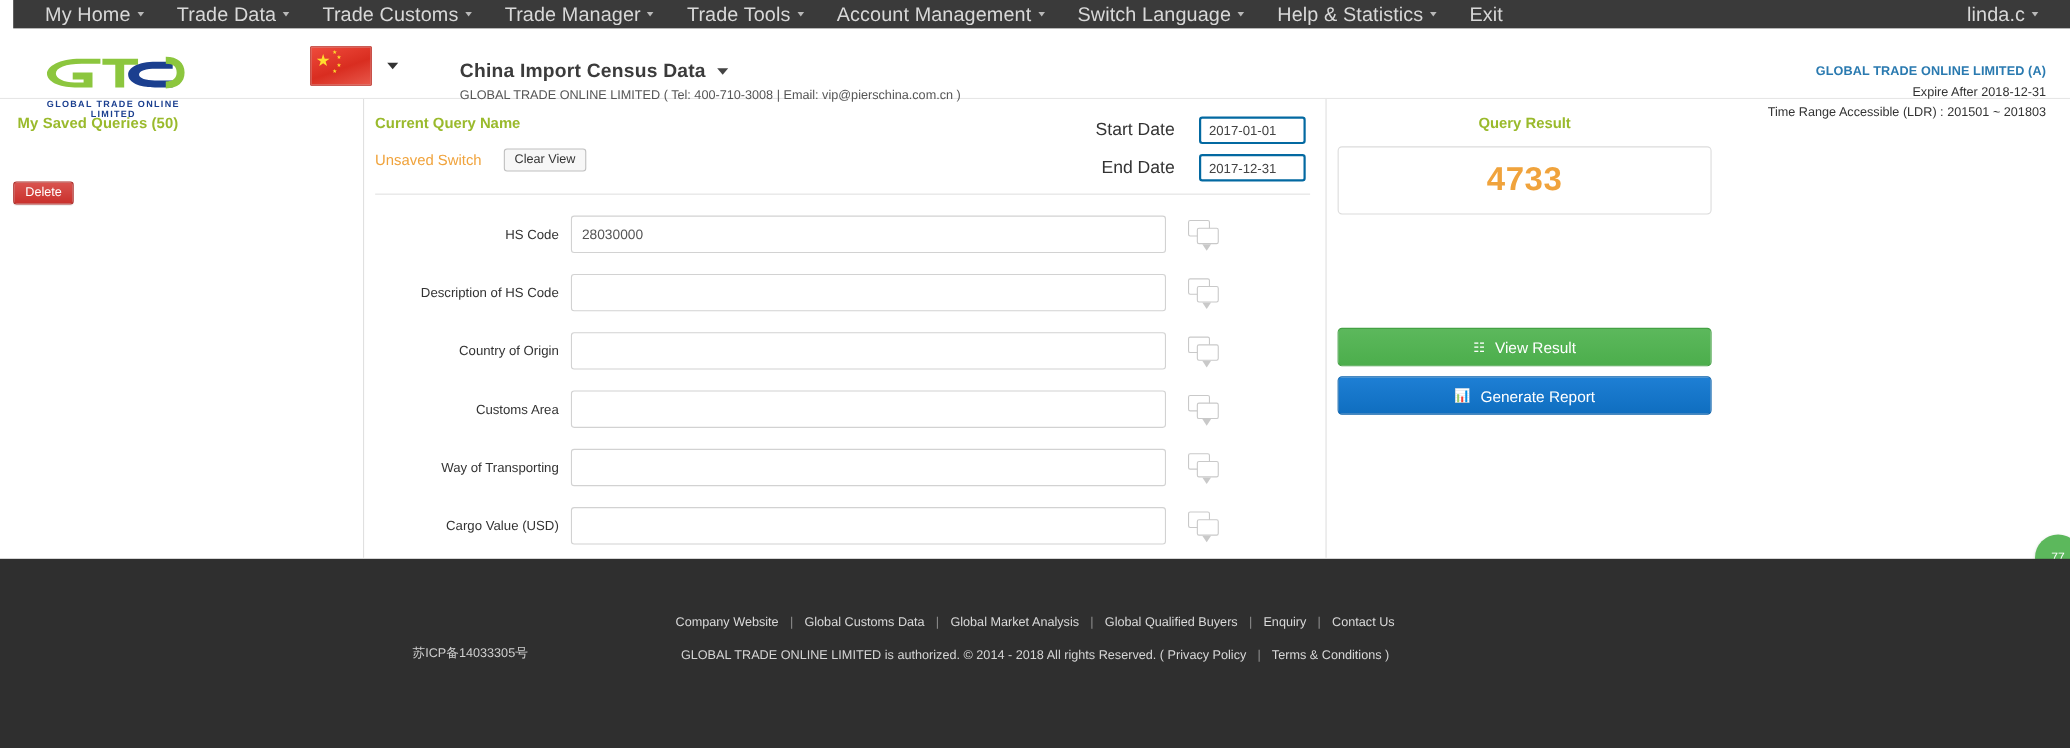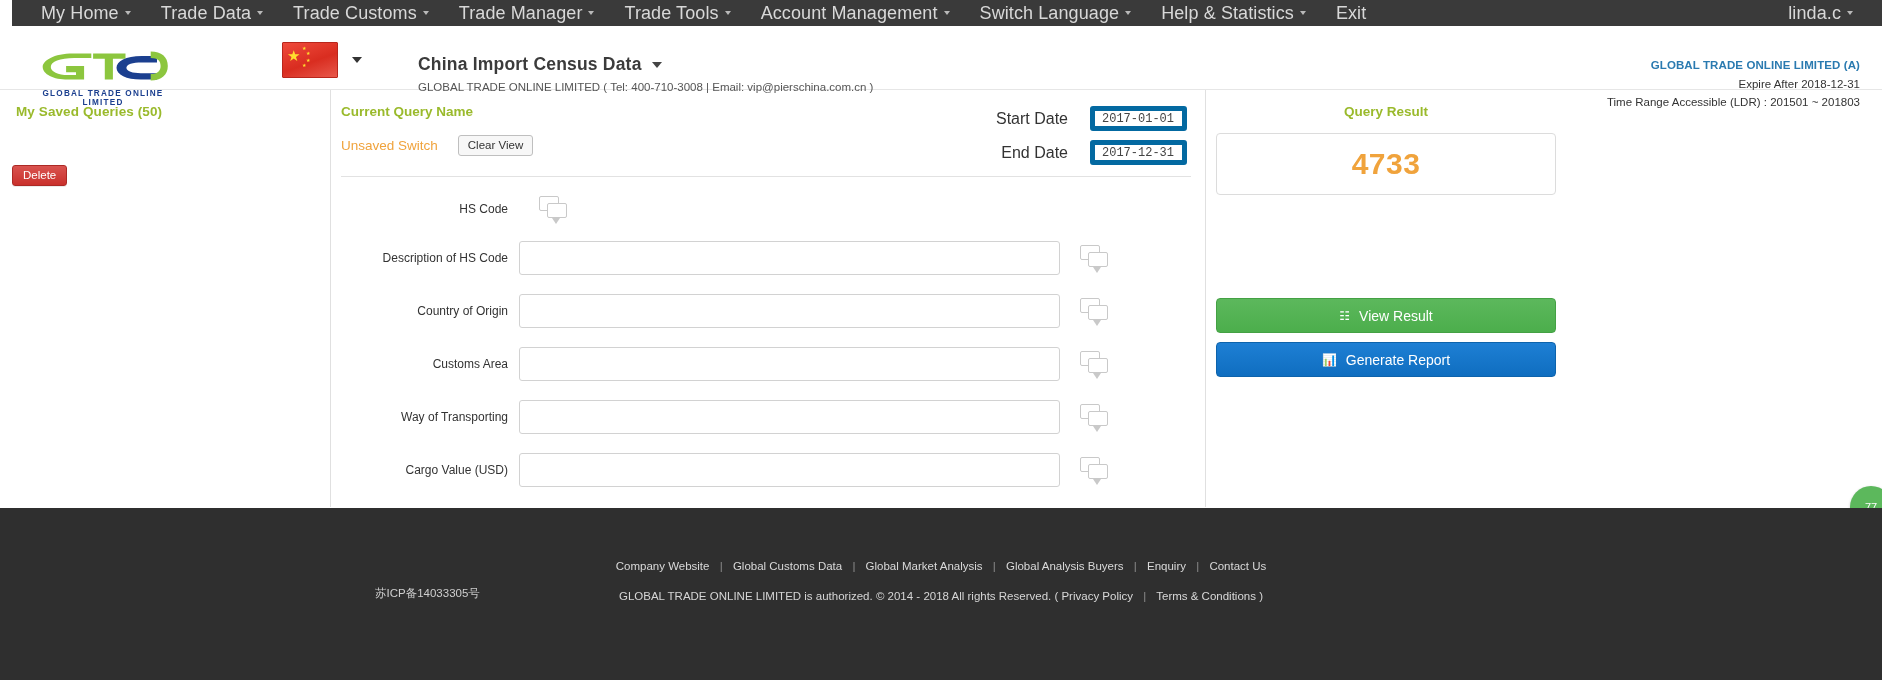--- a/index.html
+++ b/index.html
@@ -110,23 +110,23 @@
   #unsaved-query { color:#f0a33c; font-size:13.5px; }
   #clear-query-btn {
     margin-left:20px; background:#f7f7f7; border:1px solid #bfbfbf;
     font-size:11.5px; color:#333; padding:3px 9px 4px; border-radius:3px;
     cursor:pointer;
   }
   #date-block { position:absolute; right:18px; top:2px; width:430px; }
   .date-row { display:flex; align-items:center; justify-content:flex-end; margin-bottom:9px; }
   .date-label { font-size:16px; color:#333; margin-right:22px; }
   .date-input {
-    width:97px; height:25px; border:5px solid #0369a1; border-radius:3px;
+    width:97px; height:25px; border:2px solid #0369a1; border-radius:3px;
     background:#fff; font-size:12px; color:#444; padding:0 7px;
-    font-family:Liberation Mono, monospace;
+    font-family:Liberation Sans, sans-serif;
   }
   #divider { height:1px; background:#e2e2e2; margin:8px 14px 0 10px; }
 
   .field-row { display:flex; align-items:center; margin-top:19px; padding-left:10px; }
   .field-label {
     width:178px; text-align:right; font-size:12px; color:#333;
     padding-right:11px;
   }
   .field-input {
     width:541px; height:34px; border:1px solid #d2d2d2; border-radius:3px;
@@ -313,20 +313,21 @@
           <span class="date-label">End Date</span>
           <input class="date-input" value="2017-12-31" style="">
         </div>
       </div>
     </div>
 
     <div id="divider"></div>
 
     <div class="field-row">
       <span class="field-label">HS Code</span>
+      <input class="field-input" value="28030000" style="">
       <span class="note-icon">
         <span class="bub-back"></span>
           <span class="bub-front"></span>
       </span>
     </div>
 
     <div class="field-row">
       <span class="field-label">Description of HS Code</span>
       <input class="field-input" value="" style="">
       <span class="note-icon">
@@ -398,21 +399,21 @@
 </div>
 
 <div id="footer">
   <div id="footer-links">
     <span class="f-link">Company Website</span>
     <span class="f-sep">|</span>
     <span class="f-link">Global Customs Data</span>
     <span class="f-sep">|</span>
     <span class="f-link">Global Market Analysis</span>
     <span class="f-sep">|</span>
-    <span class="f-link">Global Analysis Buyers</span>
+    <span class="f-link">Global Qualified Buyers</span>
     <span class="f-sep">|</span>
     <span class="f-link">Enquiry</span>
     <span class="f-sep">|</span>
     <span class="f-link">Contact Us</span>
   </div>
 
   <div id="icp">苏ICP备14033305号</div>
 
   <div id="footer-legal">
     <span>GLOBAL TRADE ONLINE LIMITED is authorized. © 2014 - 2018 All rights Reserved.  (</span>

